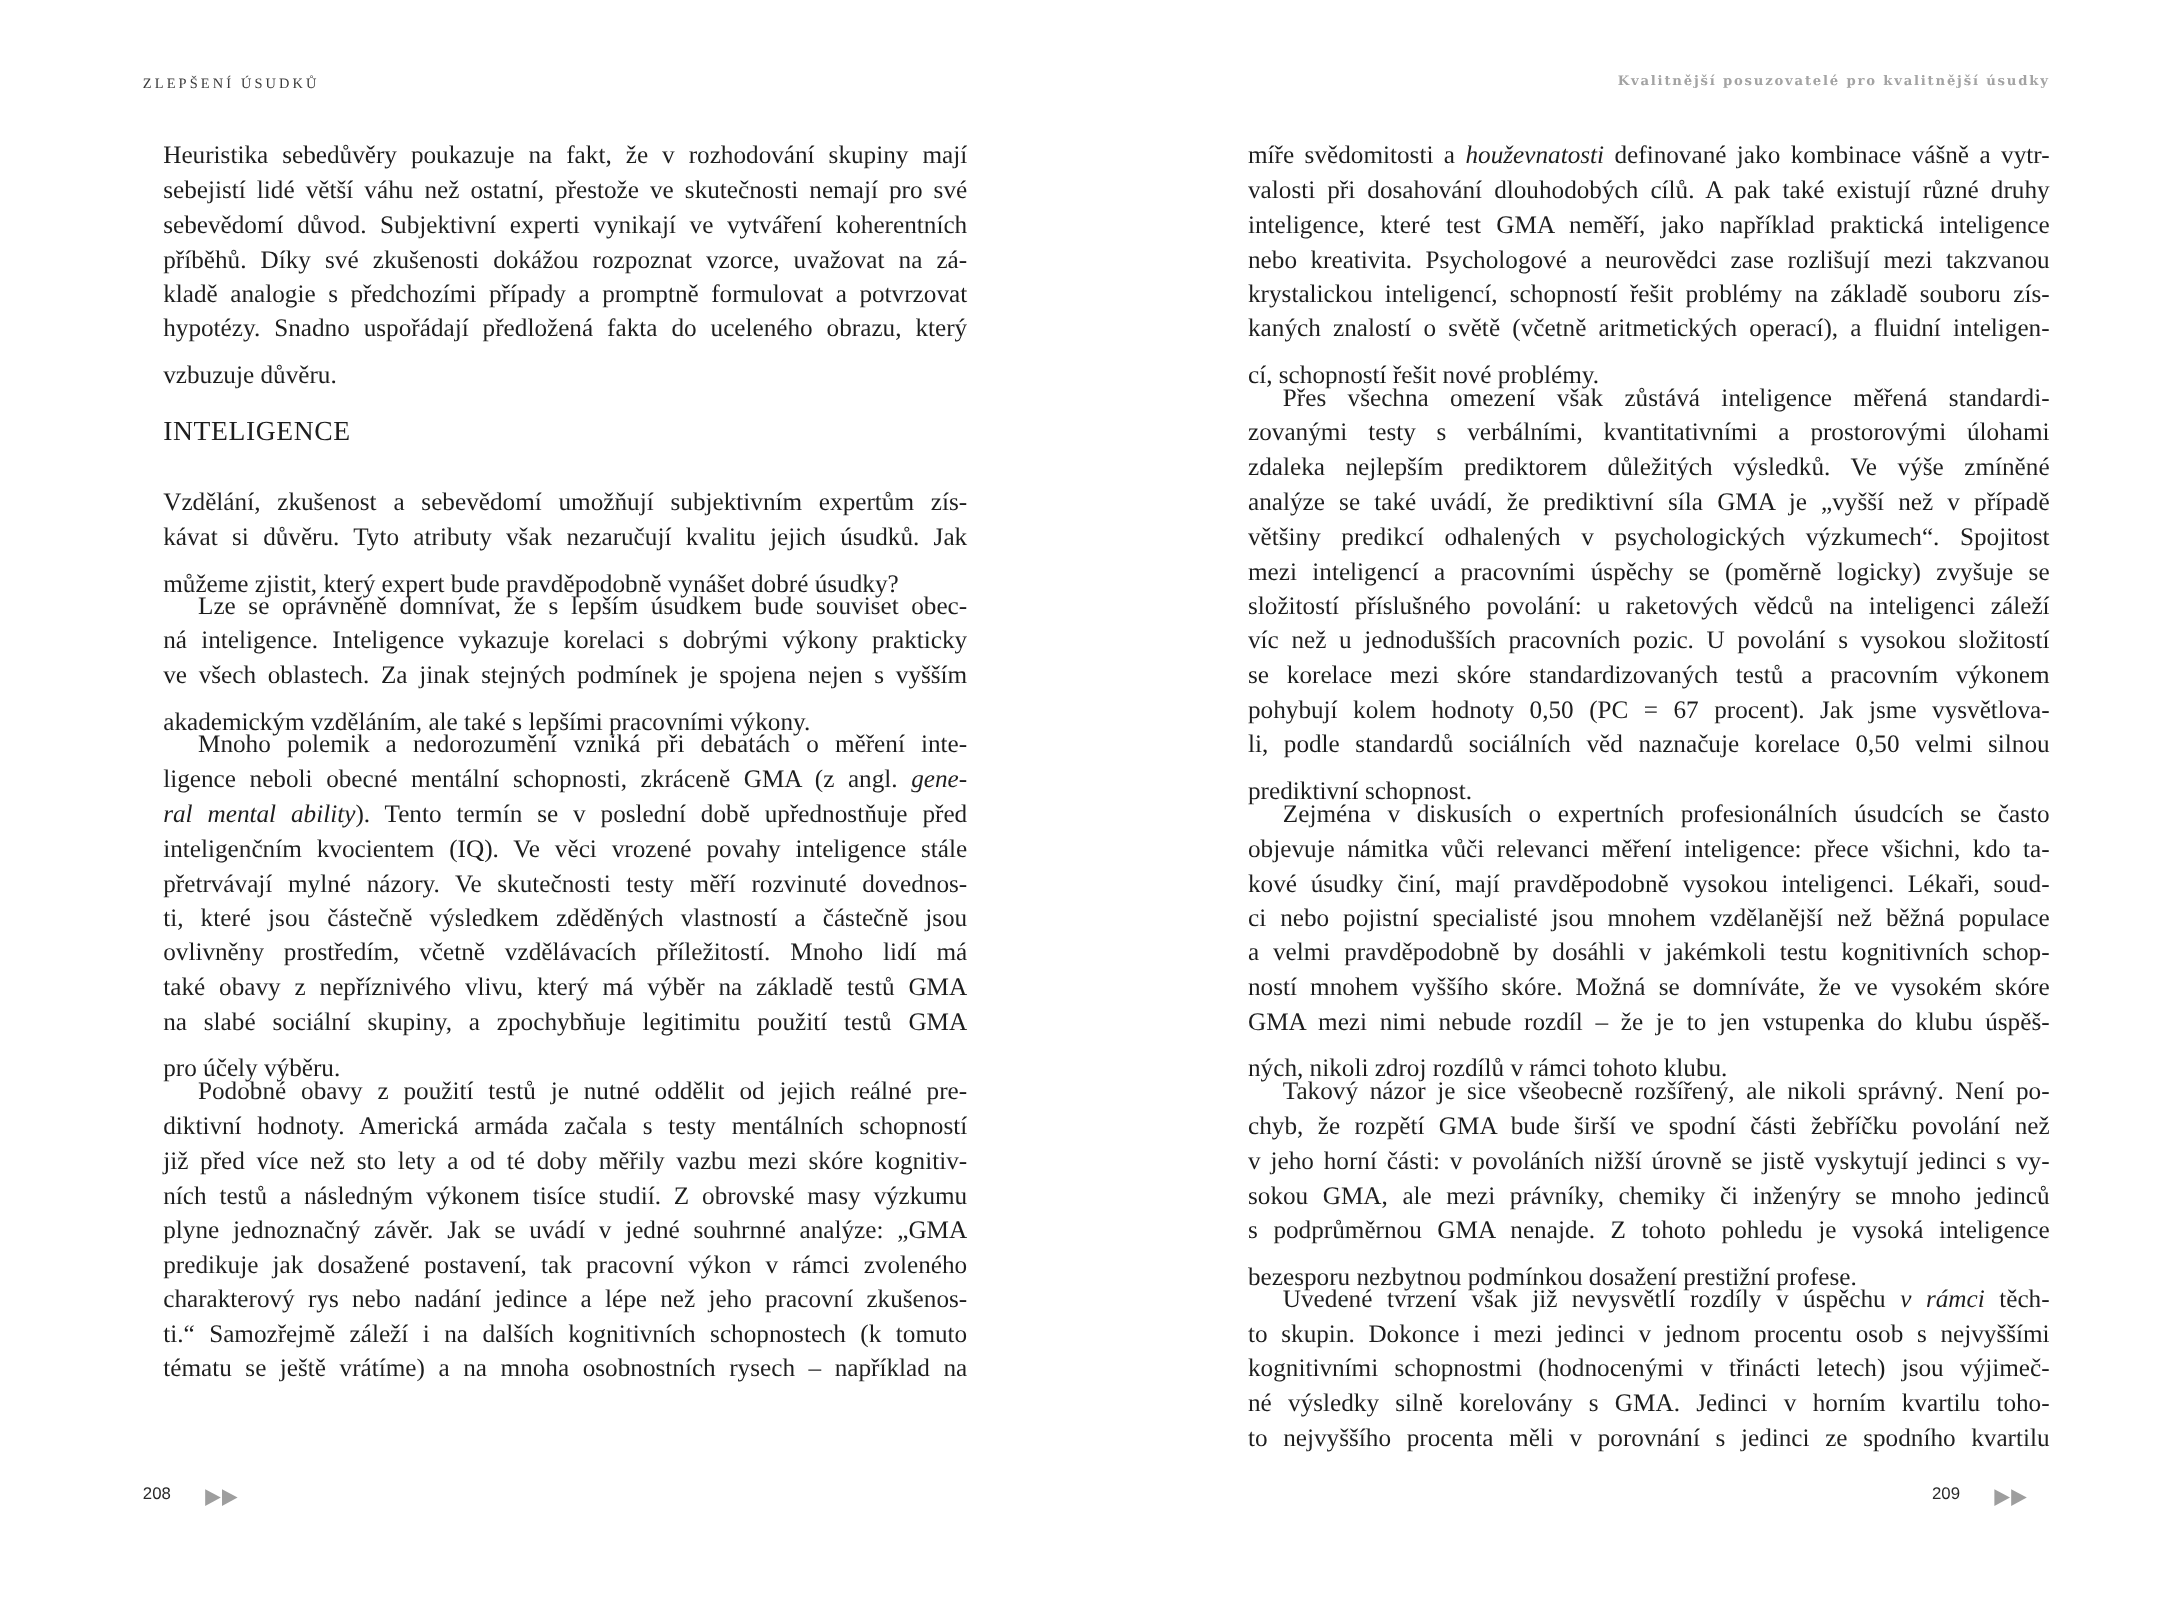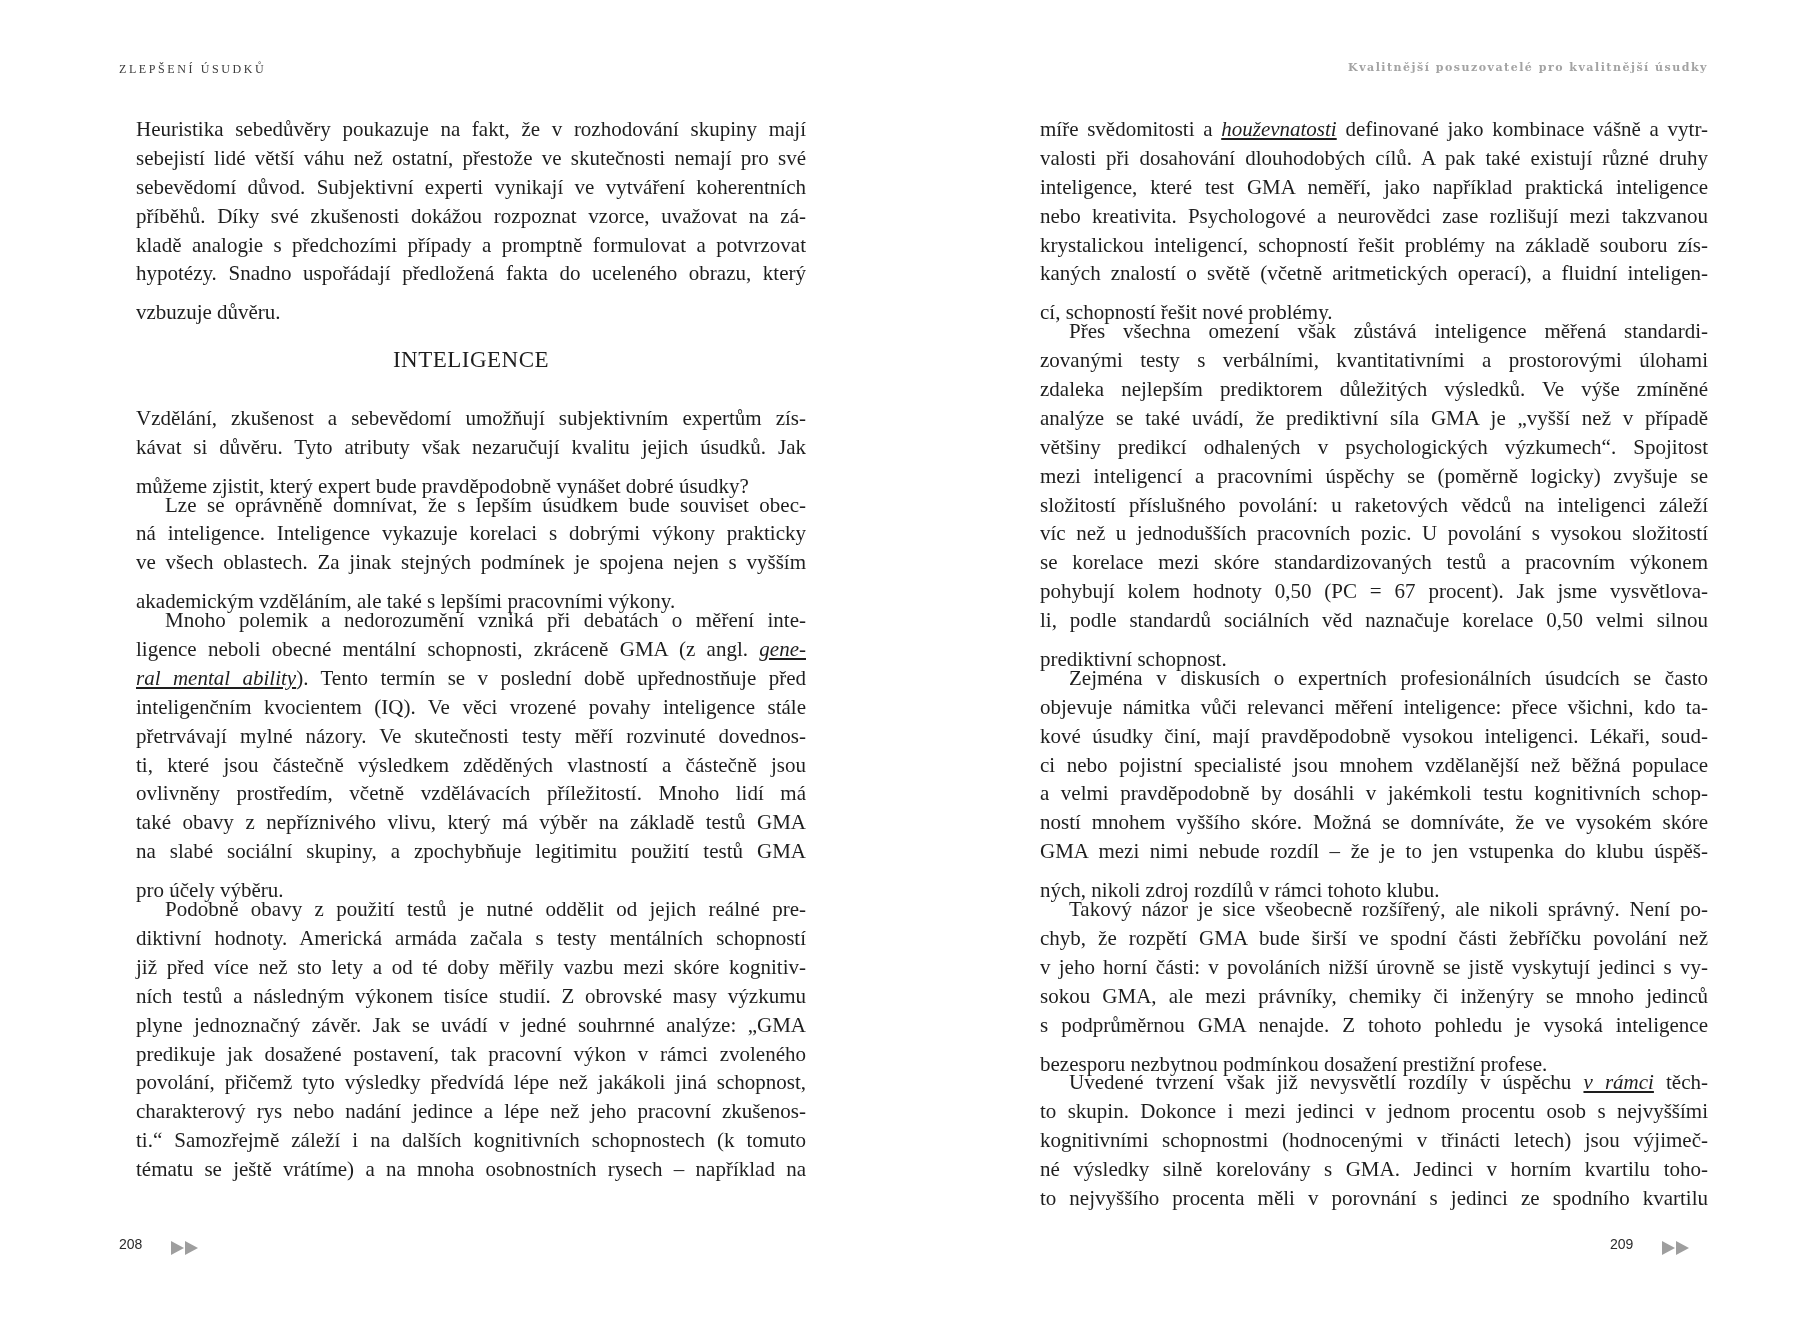--- a/index.html
+++ b/index.html
@@ -9,30 +9,30 @@
   .page-right { left: 900px; width: 899px; }
   .running-head-left { position: absolute; left: 119px; top: 62px; font-family: "Liberation Serif", serif; font-size: 12px; letter-spacing: 2.6px; color: #3a3a3a; white-space: nowrap; }
   .running-head-right { position: absolute; right: 91px; top: 61px; font-family: "DejaVu Serif", serif; font-weight: bold; font-size: 11px; letter-spacing: 1.5px; color: #a3a3a3; white-space: nowrap; }
   .column { position: absolute; top: 115px; width: 670px; font-size: 21px; line-height: 28.9px; }
   .page-left .column { left: 136px; }
   .page-right .column { left: 140px; width: 668px; }
   .line { display: block; text-align: justify; text-align-last: justify; white-space: nowrap; height: 28.9px; overflow: visible; }
   .line > span.inner { display: inline-block; width: 100%; text-align: justify; text-align-last: justify; white-space: normal; }
   .line.last > span.inner { text-align-last: left; margin-top: 10px; }
   .line.indent > span.inner { text-indent: 29px; }
-  .section-heading { display: block; text-align: center; font-size: 23px; letter-spacing: 0.5px; height: 28.9px; margin: 0; }
+  .section-heading { display: block; text-align: left; font-size: 23px; letter-spacing: 0.5px; height: 28.9px; margin: 0; }
   .spacer { display: block; height: 28.9px; }
   .page-number { position: absolute; top: 1236px; font-family: "Liberation Sans", sans-serif; font-size: 14px; color: #2a2a2a; }
   .page-left .page-number { left: 119px; }
   .page-right .page-number { left: 710px; }
   .next-arrows { position: absolute; top: 1241px; display: flex; gap: 1px; }
   .page-left .next-arrows { left: 171px; }
   .page-right .next-arrows { left: 762px; }
   .tri { width: 0; height: 0; border-top: 7px solid transparent; border-bottom: 7px solid transparent; border-left: 13px solid #9e9e9e; }
-  em { font-style: italic; text-decoration: underline; }
+  em { font-style: italic; }
 </style>
 </head>
 <body>
 
 <div class="page page-left">
   <div class="running-head-left">ZLEPŠENÍ ÚSUDKŮ</div>
   <div class="column" id="left-col">
       <div class="line"><span class="inner"><span>Heuristika sebedůvěry poukazuje na fakt, že v rozhodování skupiny mají</span></span></div>
       <div class="line"><span class="inner"><span>sebejistí lidé větší váhu než ostatní, přestože ve skutečnosti nemají pro své</span></span></div>
       <div class="line"><span class="inner"><span>sebevědomí důvod. Subjektivní experti vynikají ve vytváření koherentních</span></span></div>
@@ -59,21 +59,20 @@
       <div class="line"><span class="inner"><span>ovlivněny prostředím, včetně vzdělávacích příležitostí. Mnoho lidí má</span></span></div>
       <div class="line"><span class="inner"><span>také obavy z nepříznivého vlivu, který má výběr na základě testů GMA</span></span></div>
       <div class="line"><span class="inner"><span>na slabé sociální skupiny, a zpochybňuje legitimitu použití testů GMA</span></span></div>
       <div class="line last"><span class="inner"><span>pro účely výběru.</span></span></div>
       <div class="line indent"><span class="inner"><span>Podobné obavy z použití testů je nutné oddělit od jejich reálné pre-</span></span></div>
       <div class="line"><span class="inner"><span>diktivní hodnoty. Americká armáda začala s testy mentálních schopností</span></span></div>
       <div class="line"><span class="inner"><span>již před více než sto lety a od té doby měřily vazbu mezi skóre kognitiv-</span></span></div>
       <div class="line"><span class="inner"><span>ních testů a následným výkonem tisíce studií. Z obrovské masy výzkumu</span></span></div>
       <div class="line"><span class="inner"><span>plyne jednoznačný závěr. Jak se uvádí v jedné souhrnné analýze: „GMA</span></span></div>
       <div class="line"><span class="inner"><span>predikuje jak dosažené postavení, tak pracovní výkon v rámci zvoleného</span></span></div>
-      <div class="line"><span class="inner"><span>povolání, přičemž tyto výsledky předvídá lépe než jakákoli jiná schopnost,</span></span></div>
       <div class="line"><span class="inner"><span>charakterový rys nebo nadání jedince a lépe než jeho pracovní zkušenos-</span></span></div>
       <div class="line"><span class="inner"><span>ti.“ Samozřejmě záleží i na dalších kognitivních schopnostech (k tomuto</span></span></div>
       <div class="line"><span class="inner"><span>tématu se ještě vrátíme) a na mnoha osobnostních rysech – například na</span></span></div>
     </div>
   <div class="page-number">208</div>
   <div class="next-arrows">
     <span class="tri"></span>
     <span class="tri"></span>
   </div>
 </div>

